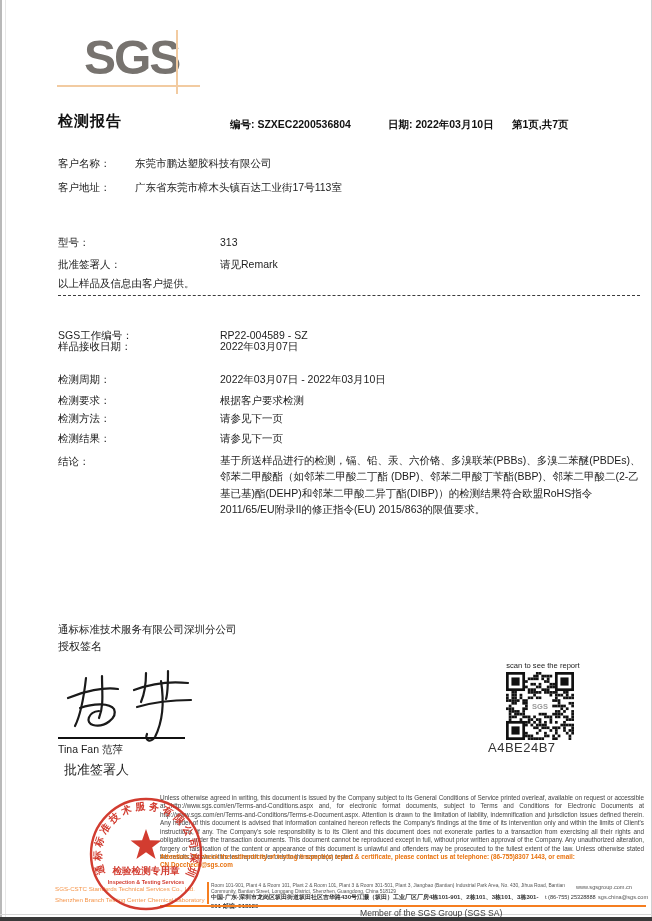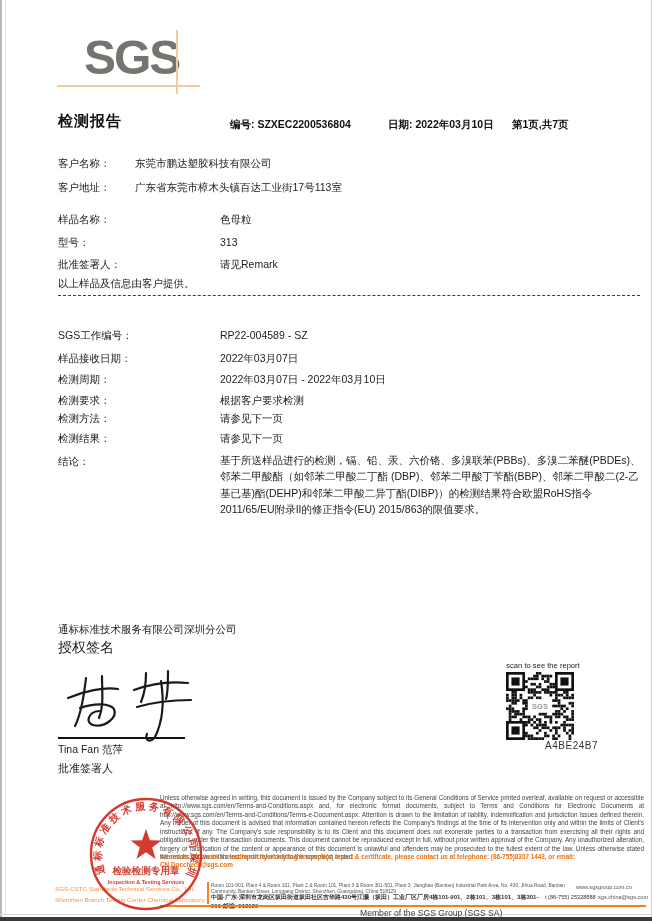--- a/index.html
+++ b/index.html
@@ -22,29 +22,29 @@
   
   .row{left:58px;font-size:10.5px;white-space:nowrap;}
   .lbl{display:inline-block;}
   .w77{width:77px;} .w162{width:162px;}
   .note{left:58px;font-size:10.5px;}
   .dashline{left:58px;top:295px;width:582px;border-top:1.4px dashed #3c3c3c;}
   .concl-lbl{left:58px;top:455px;font-size:10.5px;}
   .concl{left:220px;top:452px;width:424px;font-size:10.5px;line-height:16.4px;text-align:left;}
   
   .sig-co{left:58px;top:623px;font-size:10.5px;}
-  .sig-auth{left:58px;top:639px;font-size:14px;}
+  .sig-auth{left:58px;top:639px;font-size:11px;}
   .sig-img{left:62px;top:666px;}
   .sig-line{left:58px;top:737px;width:127px;height:2px;background:#111;}
   .sig-name{left:58px;top:743px;font-size:10.5px;}
-  .sig-title{left:58px;top:761px;font-size:11px;}
+  .sig-title{left:64px;top:761px;font-size:13px;}
   
   .qr-caption{left:488px;top:661px;width:110px;text-align:center;font-size:7.6px;color:#222;}
   .qr-box{left:506px;top:672px;}
-  .qr-code{left:488px;top:740px;width:110px;text-align:right;font-size:10px;color:#333;letter-spacing:.5px;}
+  .qr-code{left:488px;top:740px;width:110px;text-align:left;font-size:13px;color:#333;letter-spacing:.5px;}
   
   .disc{left:160px;top:794px;width:484px;font-size:6.35px;line-height:8.45px;color:#454545;text-align:justify;}
   .attention{left:160px;top:853px;width:484px;font-size:6.35px;line-height:8.4px;color:#e8720e;font-weight:bold;}
   .addr-en{left:211px;top:883px;width:360px;font-size:4.9px;color:#555;line-height:5.6px;}
   .website{left:576px;top:884px;font-size:5.6px;color:#555;}
   .addr-cn{left:211px;top:893px;width:330px;font-size:6px;color:#333;font-weight:bold;}
   .phone{left:545px;top:894px;font-size:5.6px;color:#333;}
   .email2{left:598px;top:894px;font-size:5.6px;color:#555;}
   .addr-divider{left:207px;top:882px;width:2px;height:22px;background:#f57e20;}
   .orange-rule{left:160px;top:905px;width:486px;height:2px;background:#f57e20;}
@@ -72,37 +72,34 @@
   <div class="abs hdr-meta hm1">编号: SZXEC2200536804</div>
   <div class="abs hdr-meta hm2">日期: 2022年03月10日</div>
   <div class="abs hdr-meta hm3">第1页,共7页</div>
 
   <div class="abs row" style="top:157px">
     <span class="lbl w77">客户名称：</span><span>东莞市鹏达塑胶科技有限公司</span>
   </div>
   <div class="abs row" style="top:181px">
     <span class="lbl w77">客户地址：</span><span>广东省东莞市樟木头镇百达工业街17号113室</span>
   </div>
-  <div class="abs row" style="top:213px">
-    <span class="lbl w162">样品名称：</span><span>色母粒</span>
-  </div>
   <div class="abs row" style="top:236px">
     <span class="lbl w162">型号：</span><span>313</span>
   </div>
   <div class="abs row" style="top:258px">
     <span class="lbl w162">批准签署人：</span><span>请见Remark</span>
   </div>
   <div class="abs note" style="top:277px">以上样品及信息由客户提供。</div>
 
   <div class="abs dashline"></div>
 
   <div class="abs row" style="top:329px">
     <span class="lbl w162">SGS工作编号：</span><span>RP22-004589 - SZ</span>
   </div>
-  <div class="abs row" style="top:352px">
+  <div class="abs row" style="top:340px">
     <span class="lbl w162">样品接收日期：</span><span>2022年03月07日</span>
   </div>
   <div class="abs row" style="top:373px">
     <span class="lbl w162">检测周期：</span><span>2022年03月07日 - 2022年03月10日</span>
   </div>
   <div class="abs row" style="top:394px">
     <span class="lbl w162">检测要求：</span><span>根据客户要求检测</span>
   </div>
   <div class="abs row" style="top:432px">
     <span class="lbl w162">检测结果：</span><span>请参见下一页</span>

